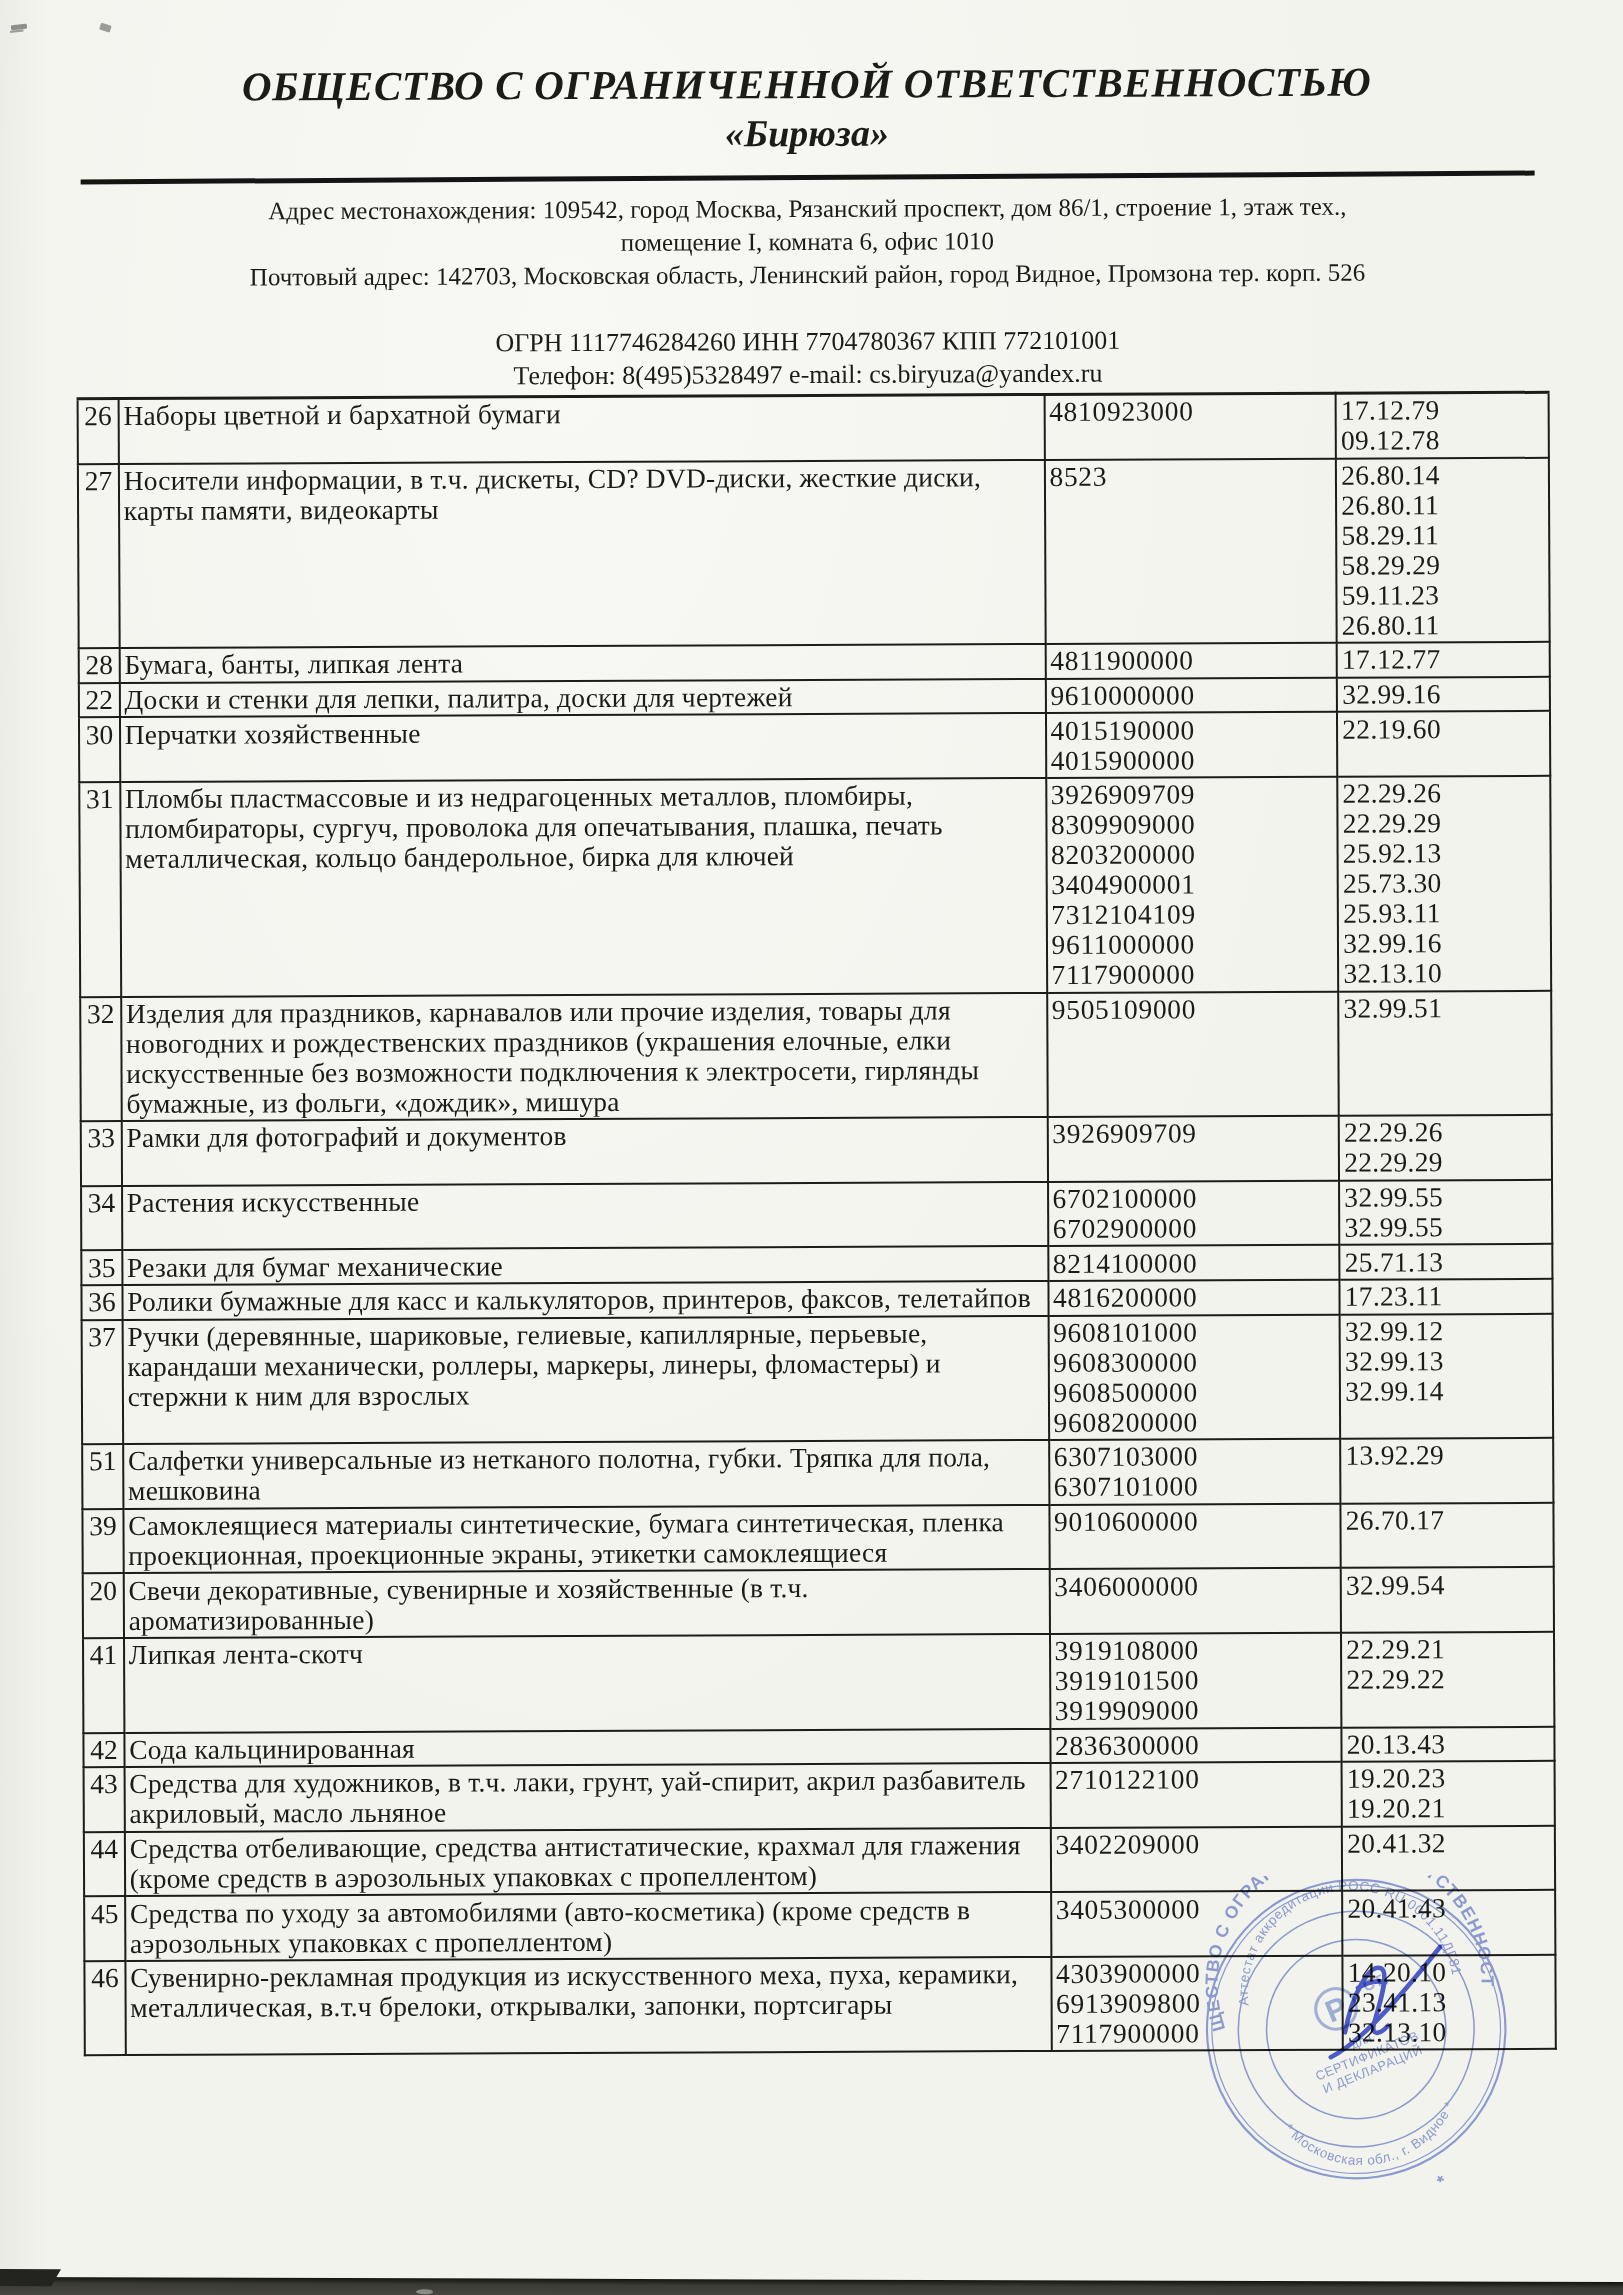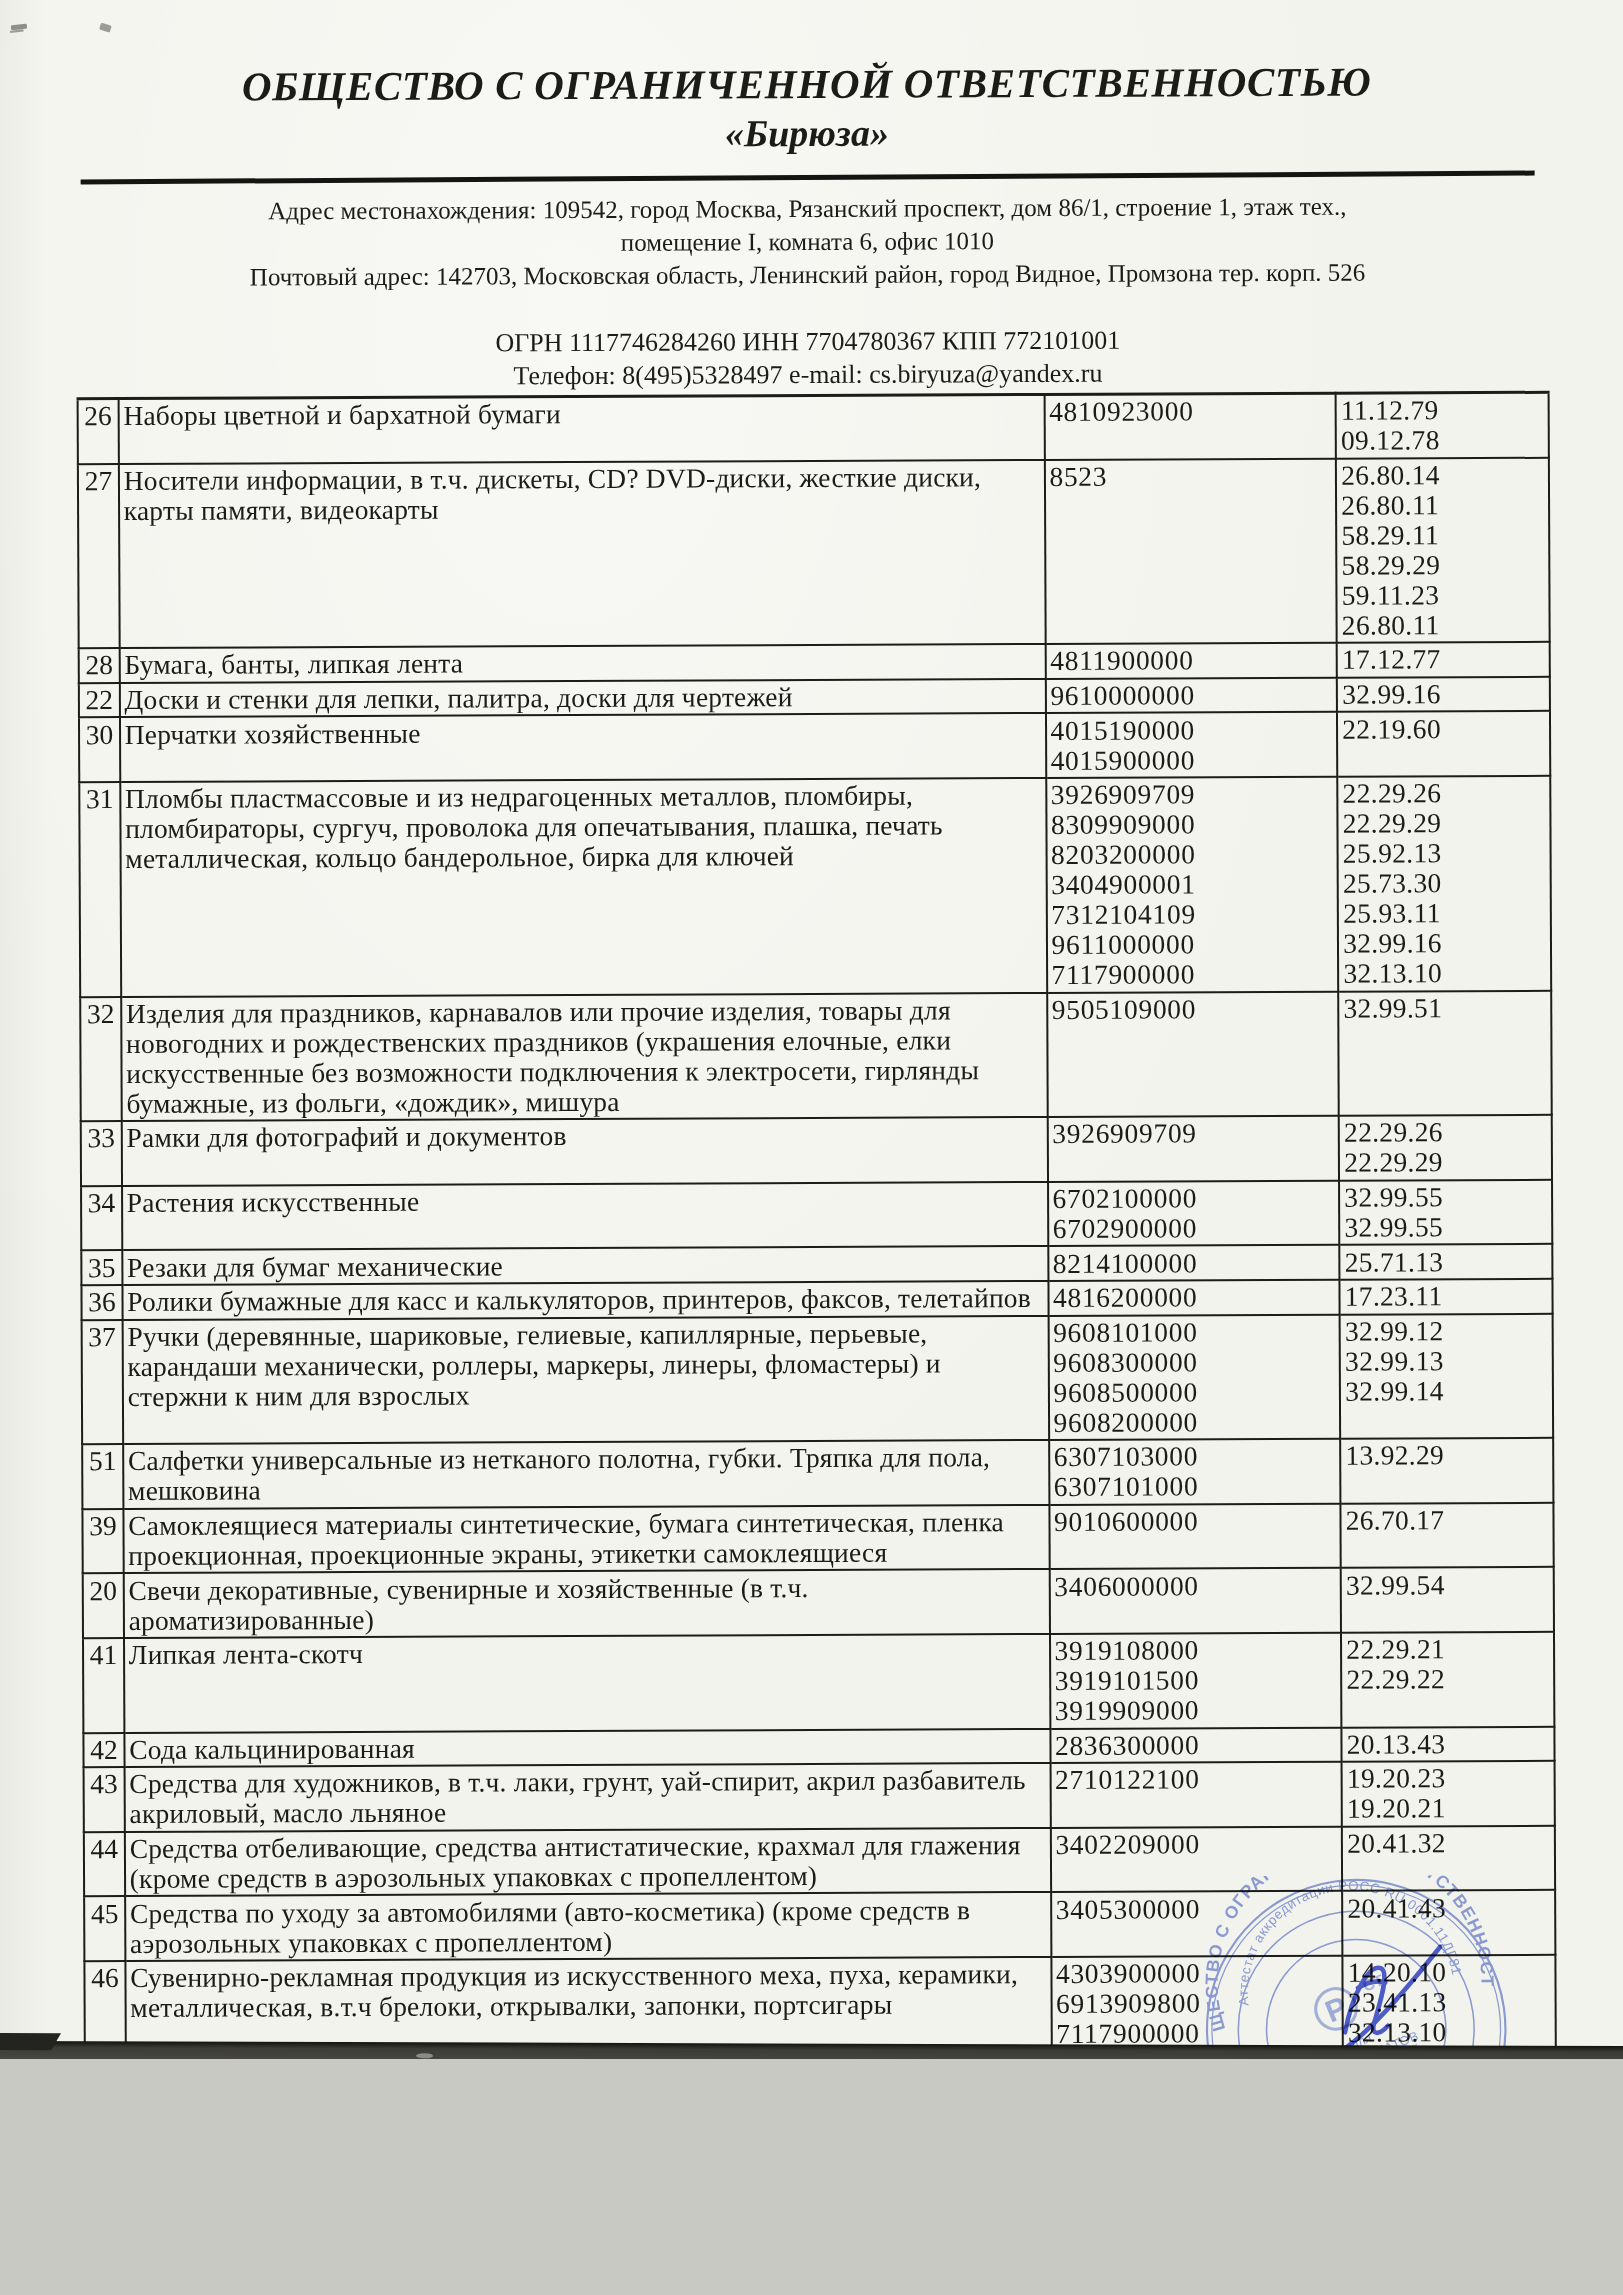--- a/index.html
+++ b/index.html
@@ -1,17 +1,17 @@
 <!DOCTYPE html>
 <html style="font-size:10.5px"><head>
 <meta charset="utf-8">
 <style>
   html,body{margin:0;padding:0;background:#c9c9c4;}
   .page{
-    position:relative; width:1623px; height:2059px; overflow:hidden;
+    position:relative; width:1623px; height:2295px; overflow:hidden;
     background:
       radial-gradient(ellipse at 35% 15%, rgba(255,255,255,.45), rgba(255,255,255,0) 55%),
       linear-gradient(90deg, #e9eae3 0%, rgba(233,234,227,0) 3%),
       #f2f3ec;
     font-family:"Liberation Serif","DejaVu Serif",serif;
     color:#1b1b18;
   }
   .doc{position:absolute; inset:0; transform:rotate(-0.25deg); transform-origin:811px 1178px;}
 
   
@@ -72,21 +72,21 @@
 
     <table class="goods">
       <tbody>
           <tr>
             <td class="col-num">26</td>
             <td class="col-desc">Наборы цветной и бархатной бумаги</td>
             <td class="col-code">
               <div class="cell-line">4810923000</div>
             </td>
             <td class="col-okpd">
-              <div class="cell-line">11.12.79</div>
+              <div class="cell-line">17.12.79</div>
               <div class="cell-line">09.12.78</div>
             </td>
           </tr>
           <tr>
             <td class="col-num">27</td>
             <td class="col-desc">Носители информации, в т.ч. дискеты, CD? DVD-диски, жесткие диски, карты памяти, видеокарты</td>
             <td class="col-code">
               <div class="cell-line">8523</div>
             </td>
             <td class="col-okpd">

